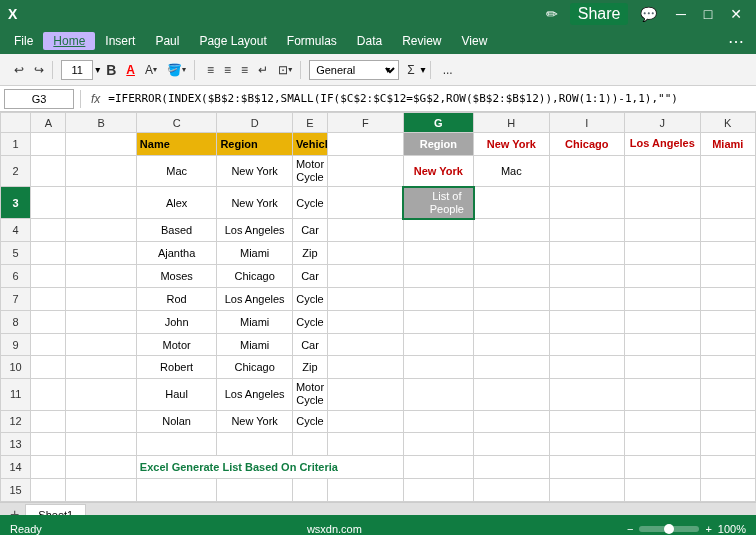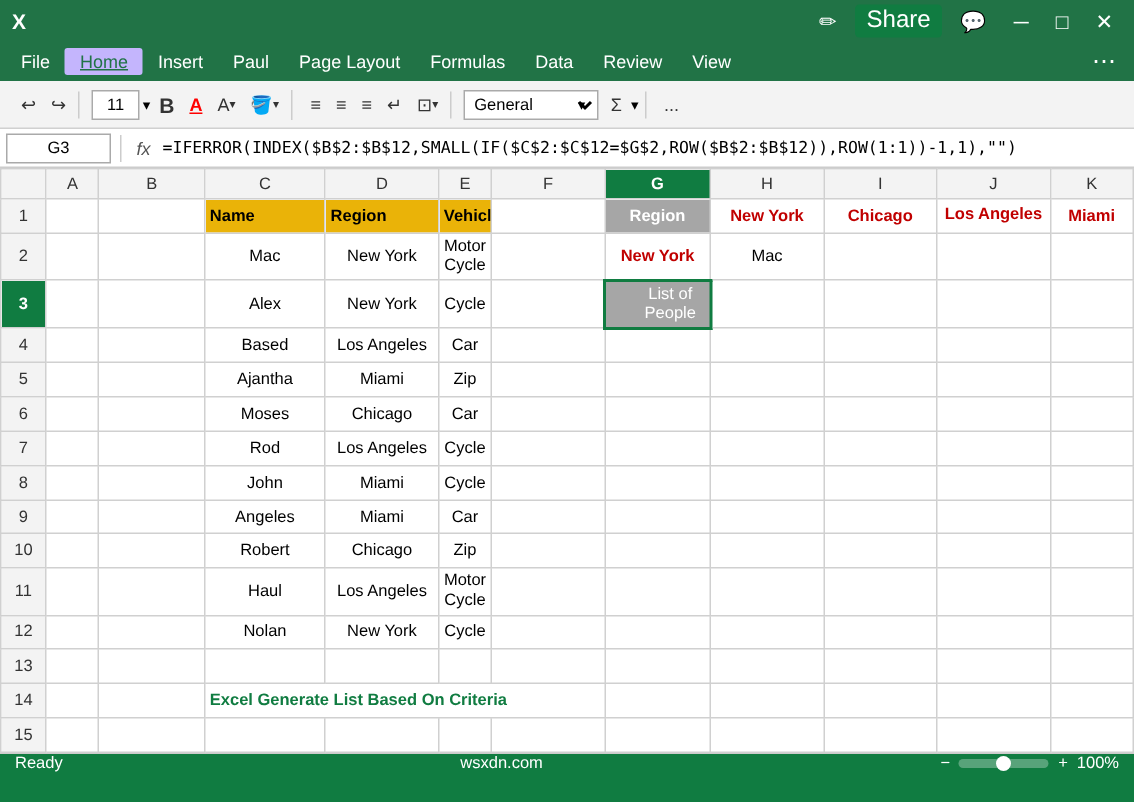--- a/index.html
+++ b/index.html
@@ -232,23 +232,23 @@
     .bottom-label {
       color: #107c41;
       font-weight: bold;
       font-size: 12px;
     }
 
     
     .status-bar {
       background: #107c41;
       color: white;
-      height: 32px;
-      display: flex;
-      align-items: flex-start;
+      height: 20px;
+      display: flex;
+      align-items: flex-end;
       justify-content: space-between;
       padding: 0 10px;
       font-size: 11px;
       position: fixed;
       bottom: 0;
       width: 756px;
     }
 
     
     .sheet-tabs {
@@ -496,21 +496,21 @@
         <td></td>
         <td></td>
         <td></td>
         <td></td>
       </tr>
 
       <tr>
         <td class="row-num">9</td>
         <td></td>
         <td></td>
-        <td class="data-cell">Angeles</td>
+        <td class="data-cell">Motor</td>
         <td class="data-cell">Miami</td>
         <td class="data-cell">Car</td>
         <td></td>
         <td></td>
         <td></td>
         <td></td>
         <td></td>
         <td></td>
       </tr>
 

